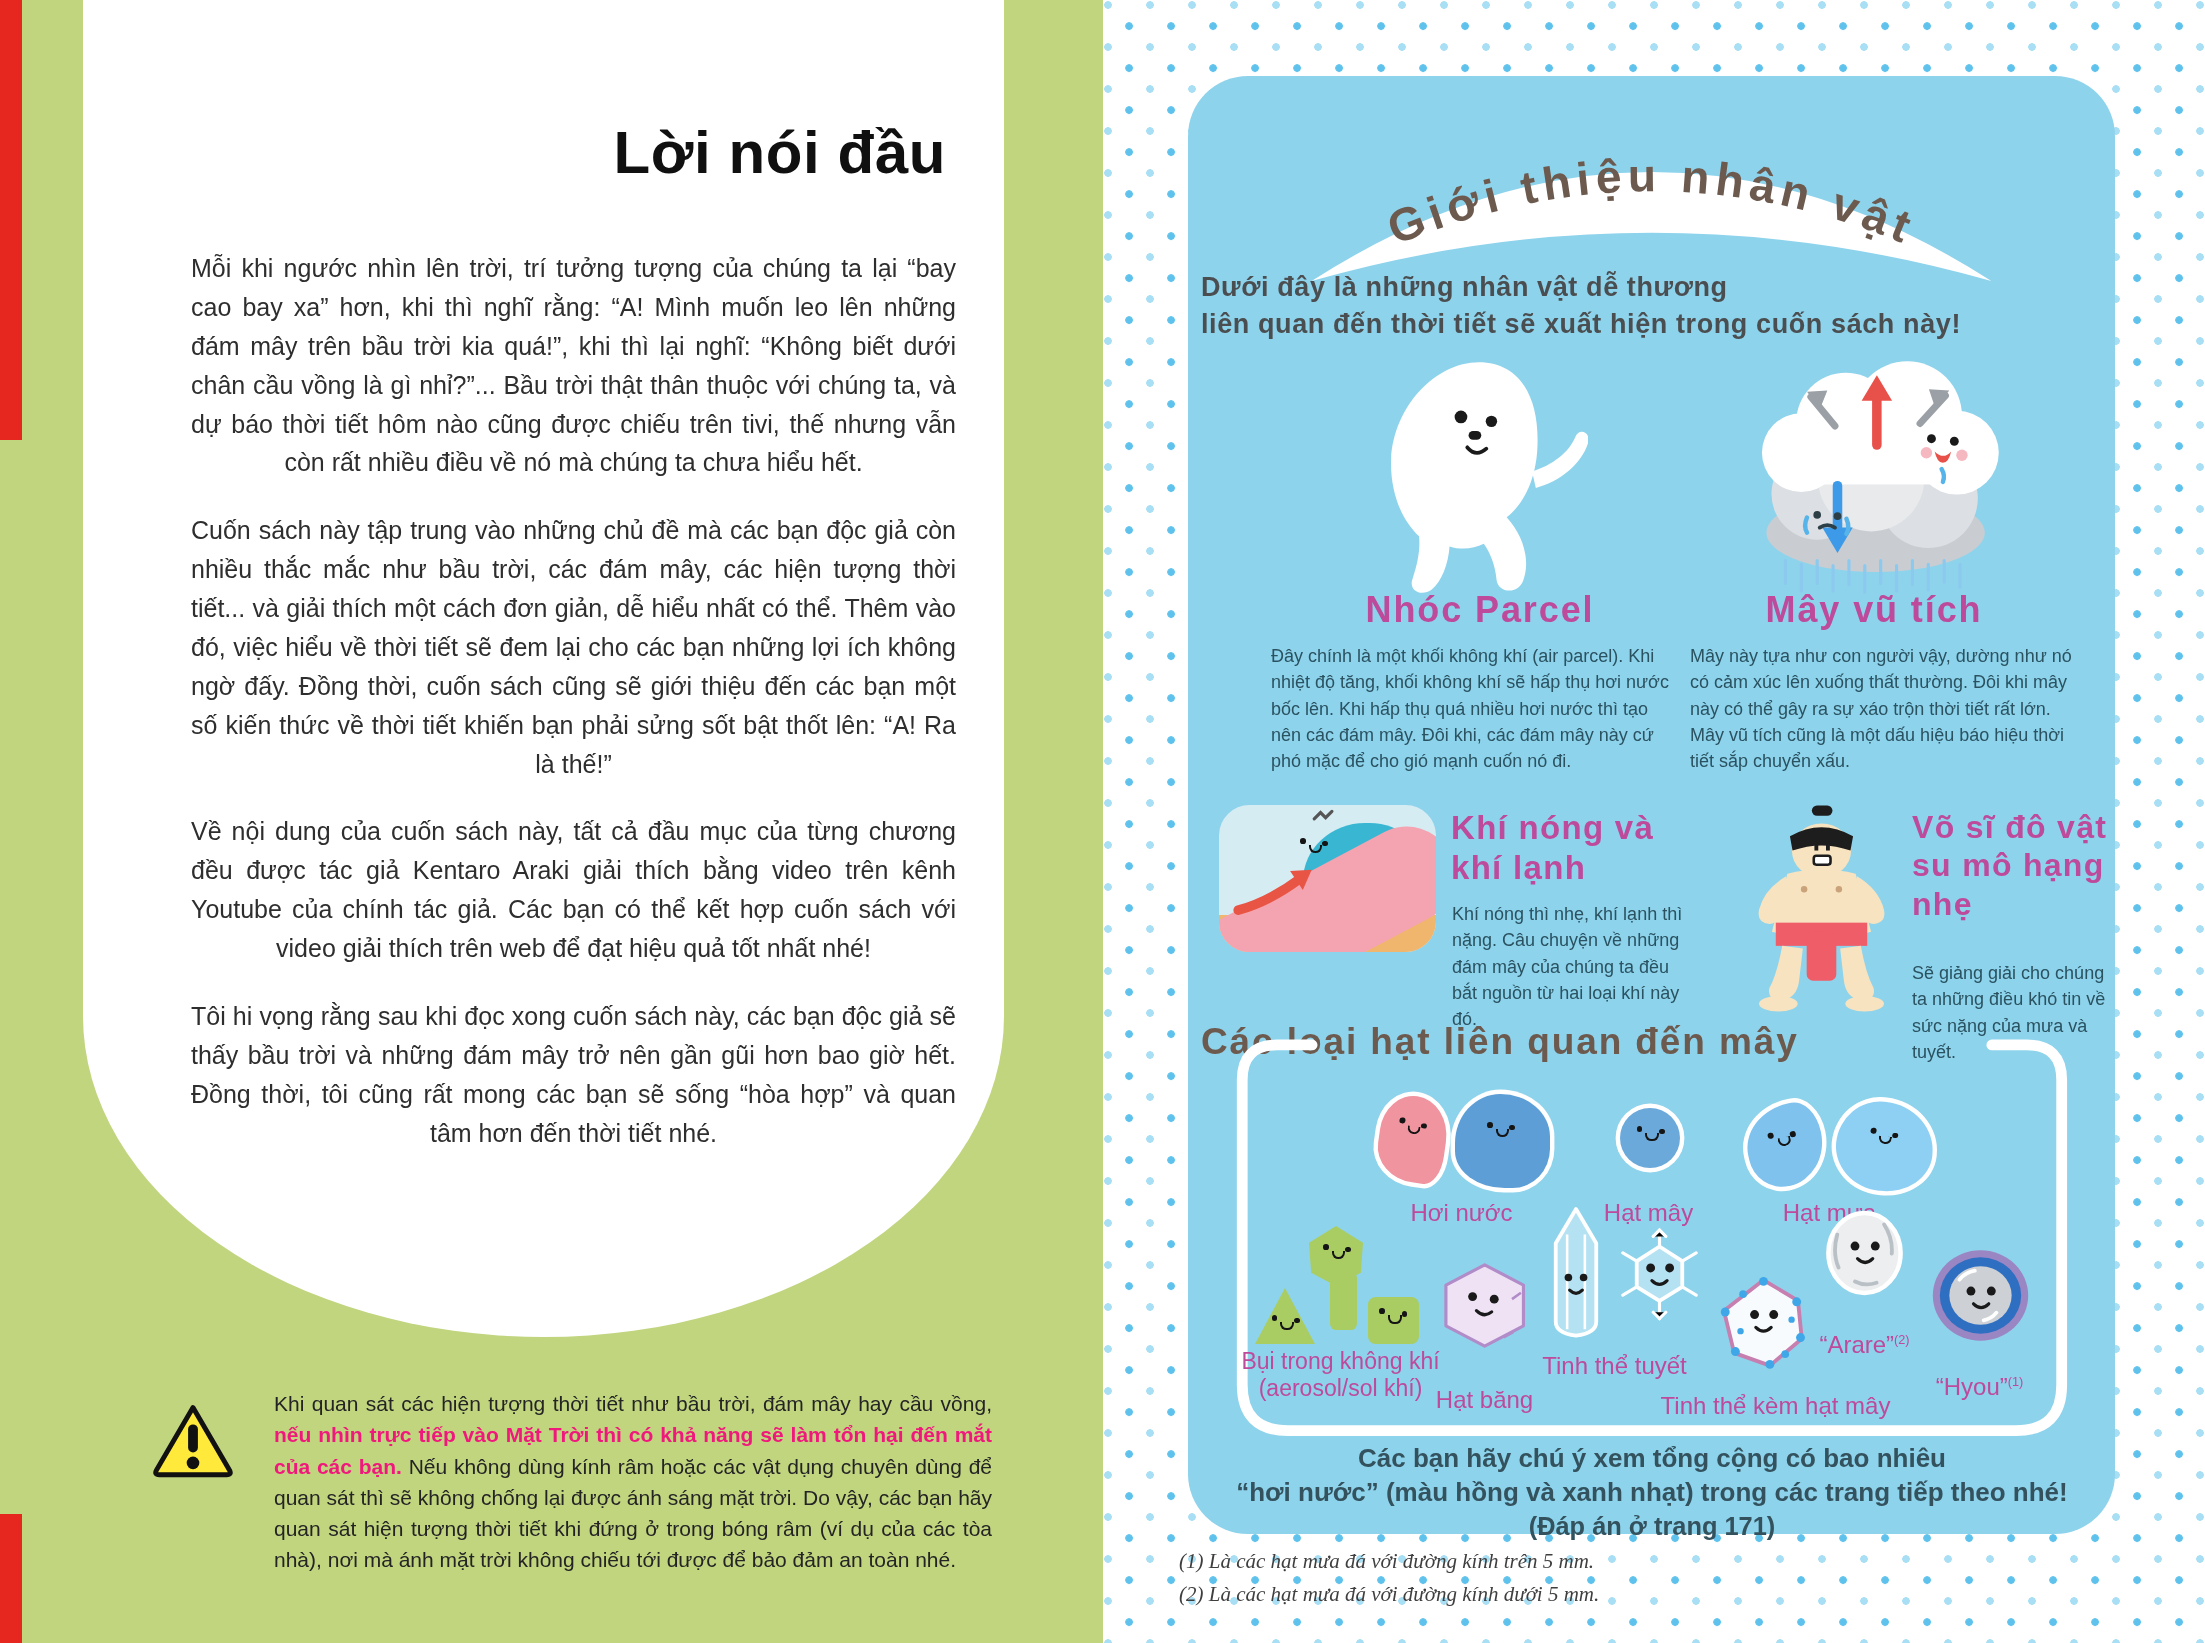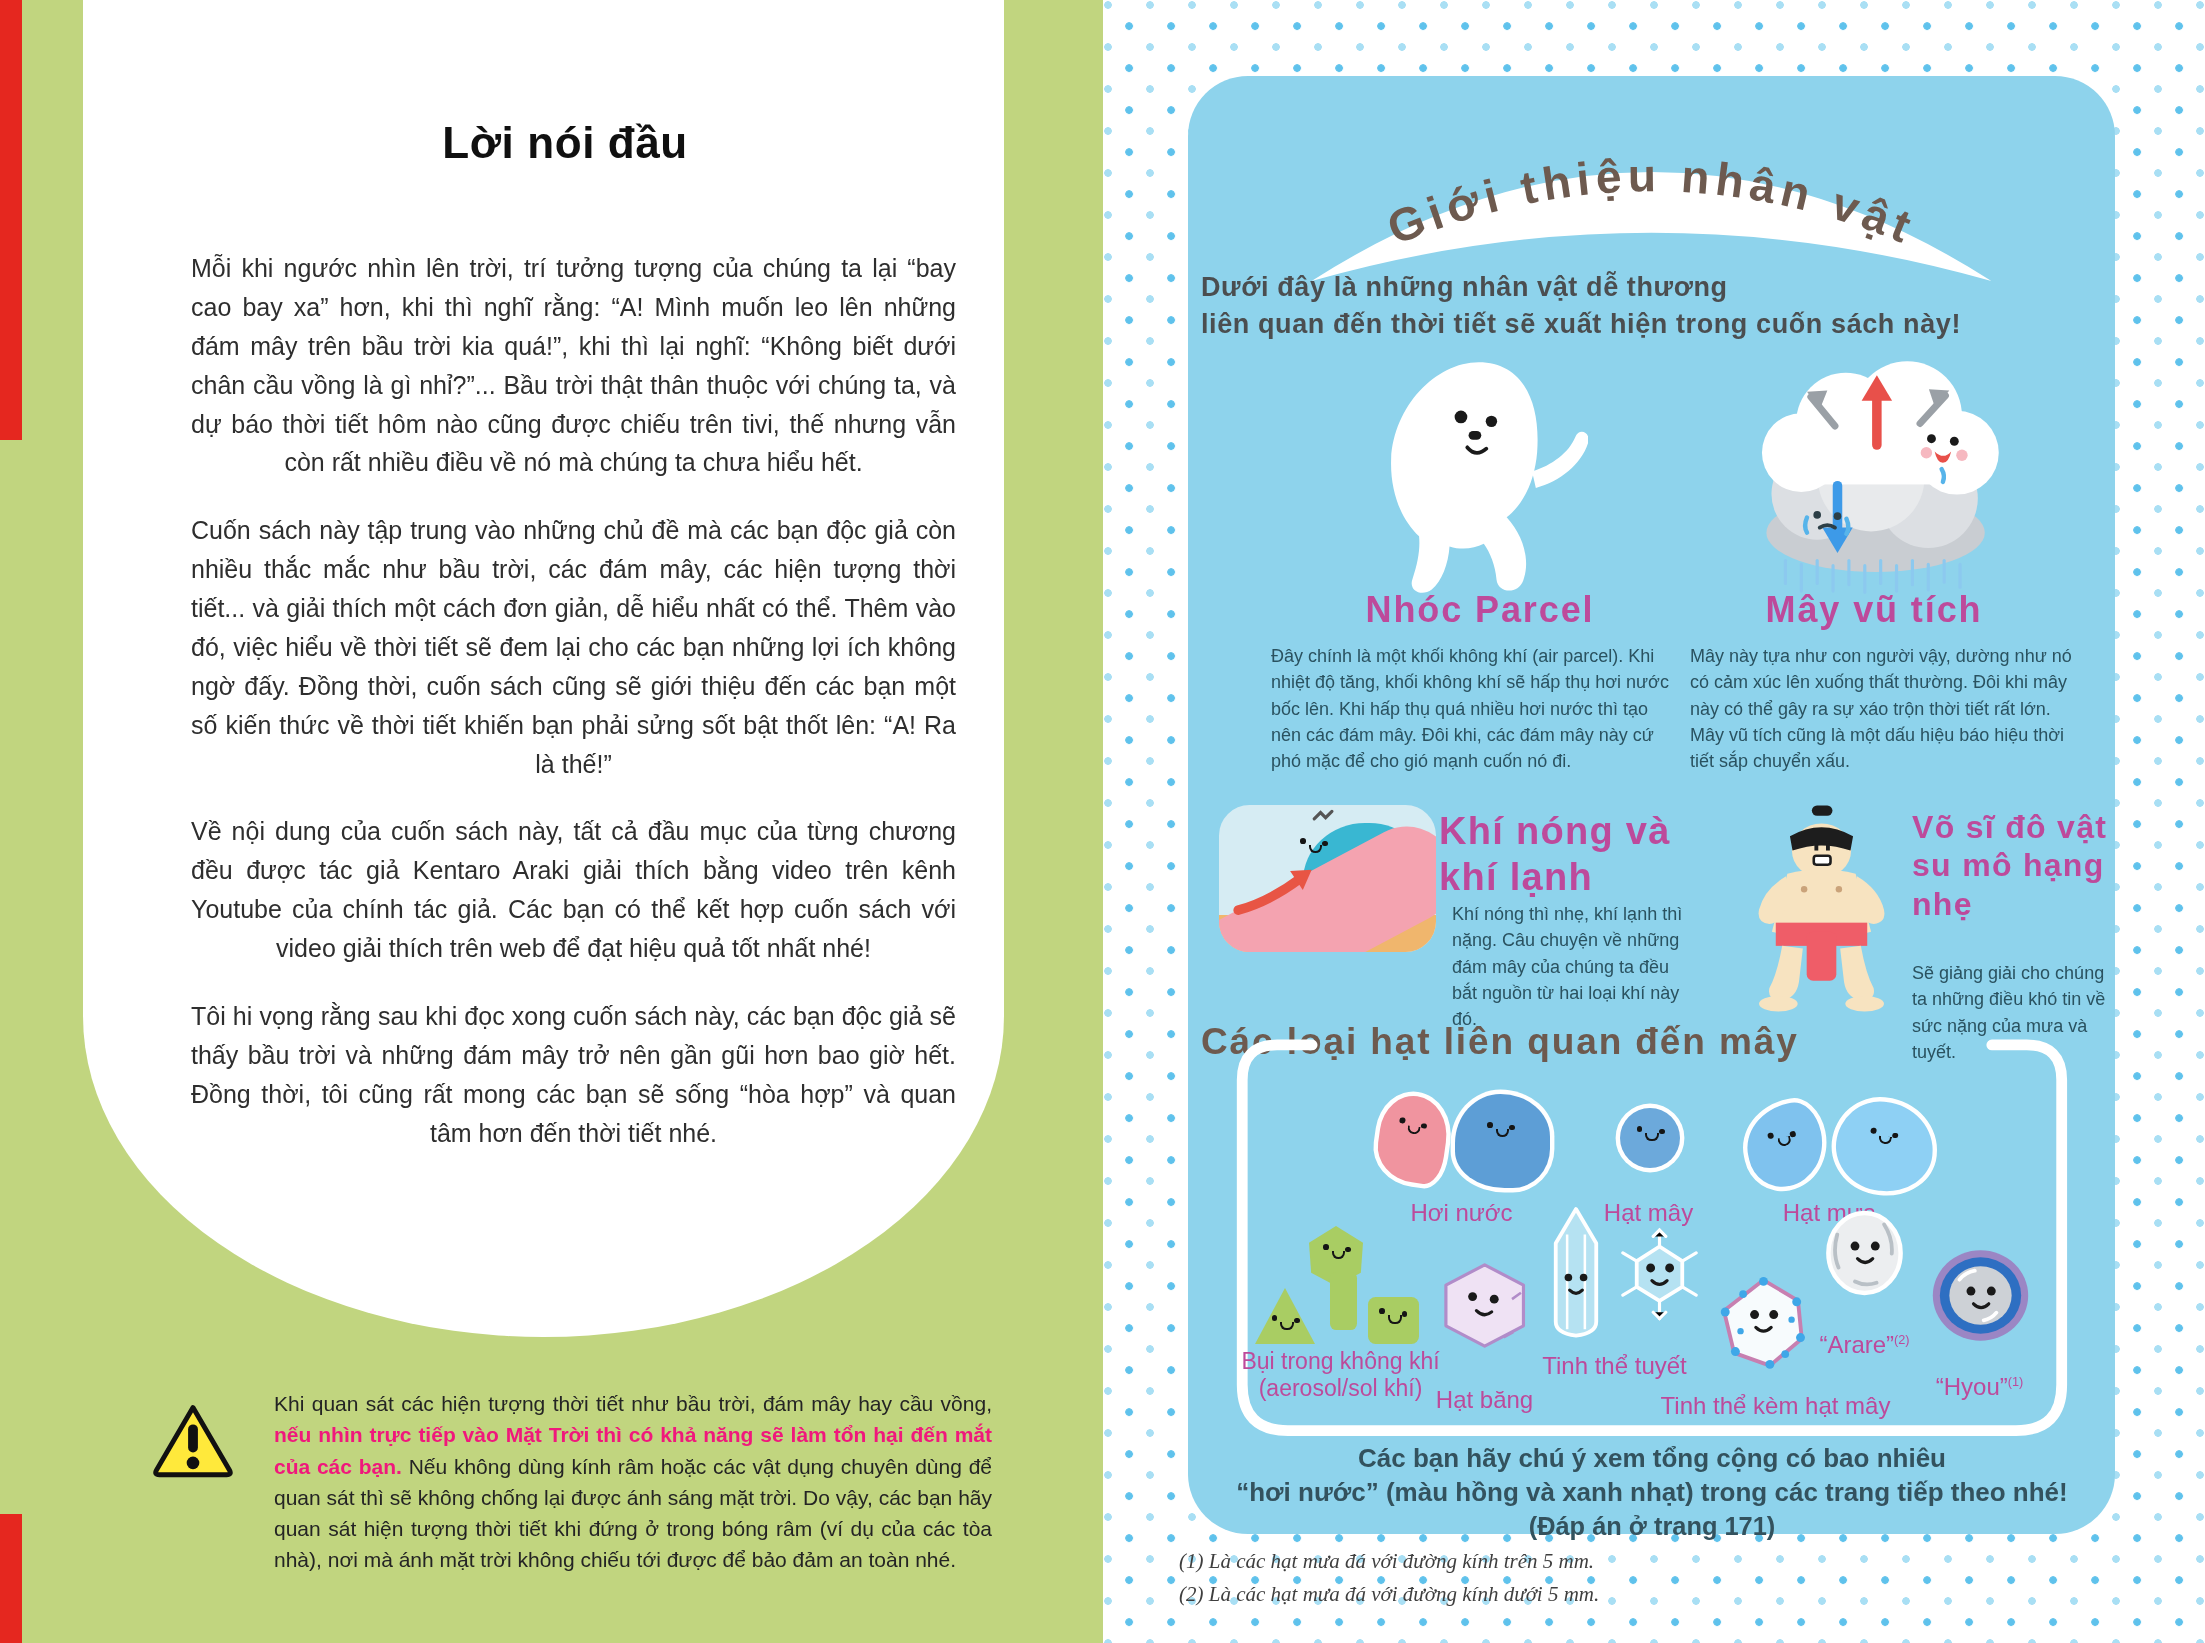--- a/index.html
+++ b/index.html
@@ -5,21 +5,21 @@
   html,body{margin:0;padding:0;background:#888}
   .stage{position:relative;width:2205px;height:1644px;overflow:hidden;
          font-family:"Liberation Sans",sans-serif;background:#fff}
   .abs{position:absolute}
 
   
   .page-left{left:0;top:0;width:1103px;height:1644px;background:#c1d57f}
   .blob{left:83px;top:0;width:921px;height:1337px;background:#fff;
         border-radius:0 0 50% 50% / 0 0 24% 24%}
   .edge-mark{left:0;width:21.6px;background:#e5271f}
-  .fw-title{left:184px;top:118px;width:762px;text-align:center;font-size:44px;
+  .fw-title{left:184px;top:118px;width:762px;text-align:right;font-size:60px;
             font-weight:900;color:#101010;letter-spacing:0.6px}
   .fw-body{left:191px;top:249px;width:765px;color:#2e2e2e;font-size:25px;line-height:1.555}
   .fw-body p{margin:0 0 29px;text-align:justify;text-align-last:center}
   .warn-text{left:274px;top:1388px;width:718px;font-size:21px;line-height:1.49;
              color:#242424;text-align:justify}
   .warn-text b{color:#f0187c}
 
   
   .page-right{left:1103px;top:0;width:1103px;height:1644px;background-color:#fff;
       background-image:radial-gradient(circle,#5fc2ec 3.5px,transparent 4.1px),
@@ -178,21 +178,21 @@
           <i class="e"></i>
           <i class="e e2"></i>
           <i class="m"></i>
         </span>
       <svg class="abs" style="left:0;top:0" width="217" height="147" viewBox="0 0 342 232">
         <path d="M30,166 Q80,152 128,116" stroke="#e85544" stroke-width="15" fill="none" stroke-linecap="round"></path>
         <path d="M112,104 L146,102 L132,134 Z" fill="#e85544"></path>
         <path d="M150,22 l10,-10 l8,8 l10,-10" stroke="#555" stroke-width="5" fill="none" stroke-linecap="round"></path>
       </svg>
     </div>
-    <div class="abs subtitle" style="left:336px;top:808px;width:254px;font-size:38px;line-height:1.22">Khí nóng và khí lạnh</div>
+    <div class="abs subtitle" style="left:348px;top:808px;width:254px;font-size:33px;line-height:1.22">Khí nóng và khí lạnh</div>
     <div class="abs desc" style="left:349px;top:901px;width:246px">Khí nóng thì nhẹ, khí lạnh thì nặng. Câu chuyện về những đám mây của chúng ta đều bắt nguồn từ hai loại khí này đó.</div>
 
     <svg class="abs" style="left:644px;top:799px" width="149" height="219" viewBox="0 0 230 340">
       <rect x="100" y="10" width="32" height="16" rx="8" fill="#1d1d1d"></rect>
       <ellipse cx="115" cy="80" rx="46" ry="42" fill="#f7e3c0"></ellipse>
       <path d="M66,58 Q115,30 164,58 L160,80 Q115,64 70,80 Z" fill="#1d1d1d"></path>
       <rect x="104" y="66" width="6" height="14" fill="#1d1d1d"></rect>
         <rect x="122" y="66" width="6" height="14" fill="#1d1d1d"></rect>
       <rect x="103" y="88" width="26" height="14" rx="4" fill="#fff" stroke="#1d1d1d" stroke-width="4"></rect>
       <path d="M62,116 Q115,102 168,116 L192,206 Q115,228 38,206 Z" fill="#f7e3c0"></path>

